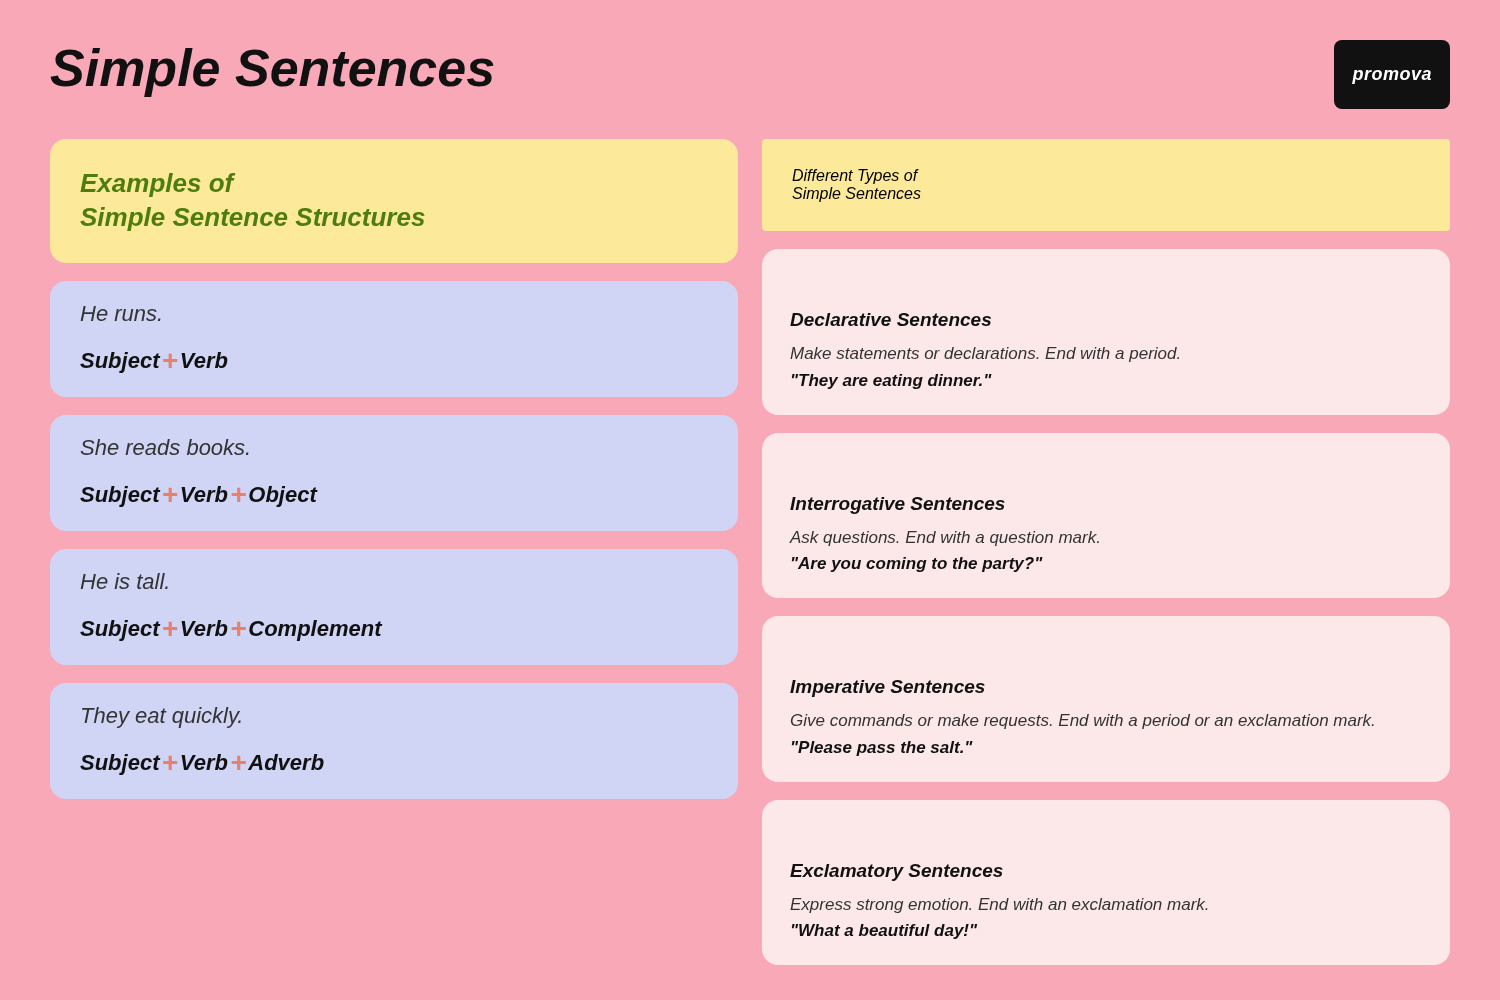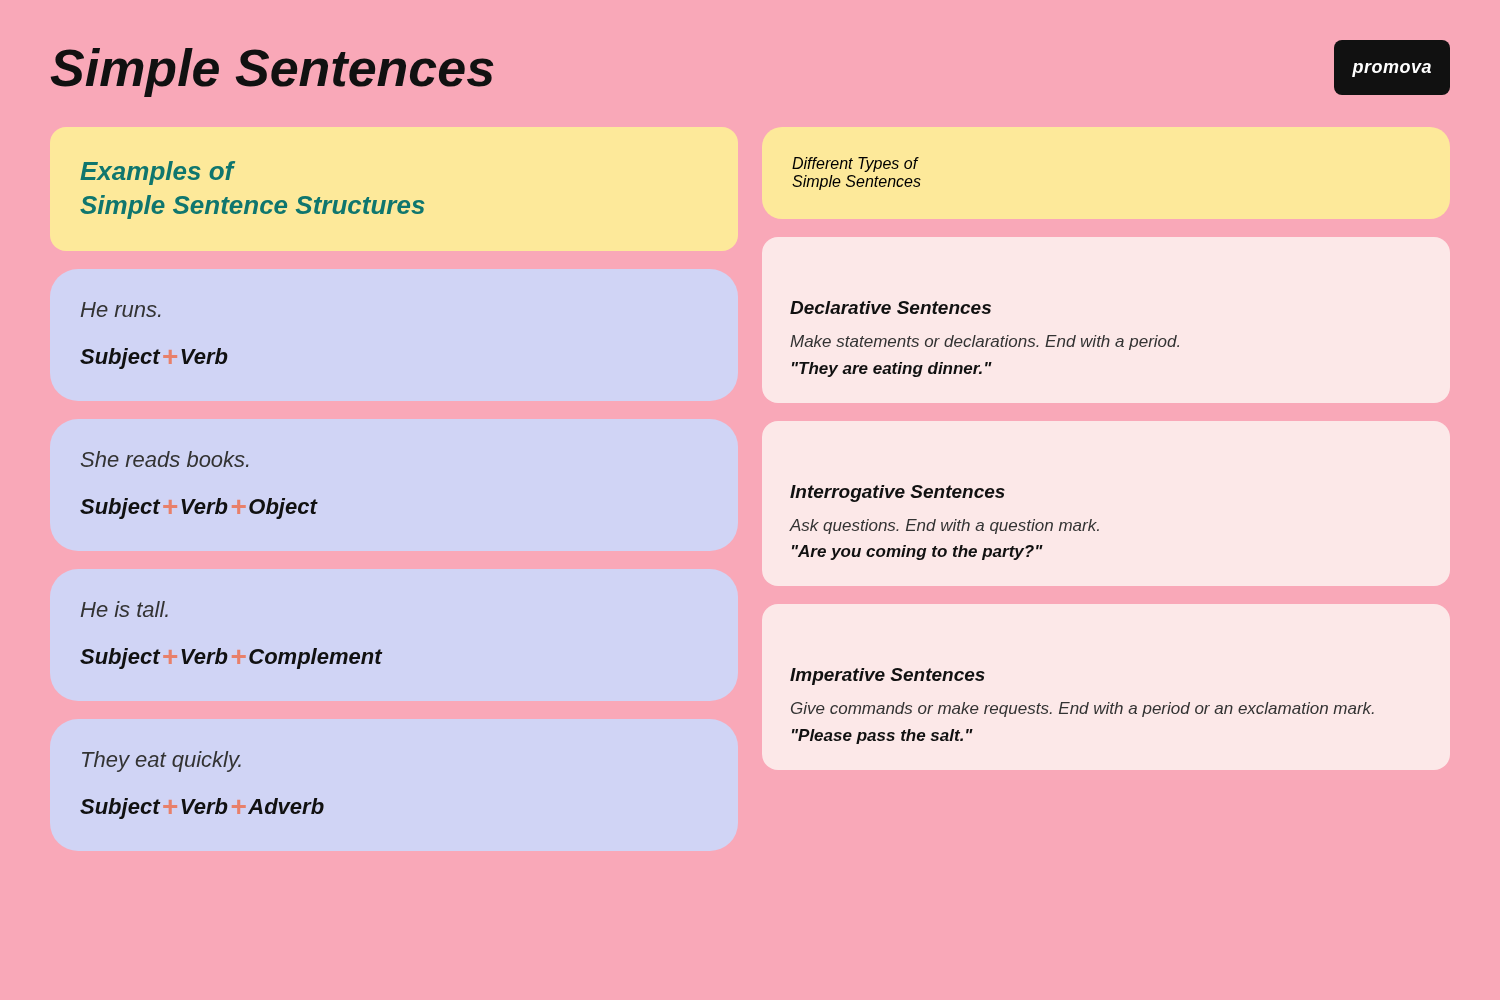--- a/index.html
+++ b/index.html
@@ -24,21 +24,21 @@
       font-weight: 900;
       color: #111;
       line-height: 1.1;
     }
 
     .brand-logo {
       background-color: #111;
       color: #fff;
       font-size: 18px;
       font-weight: 700;
-      padding: 17px 18px;
+      padding: 24px 18px;
       border-radius: 8px;
       letter-spacing: 0.5px;
     }
 
     .two-col-layout {
       display: grid;
       grid-template-columns: 1fr 1fr;
       gap: 24px;
     }
 
@@ -51,28 +51,28 @@
 
     .section-header-yellow {
       background-color: #fde99a;
       border-radius: 16px;
       padding: 28px 30px;
     }
 
     .section-header-yellow .header-text {
       font-size: 26px;
       font-weight: 900;
-      color: #0f766e;
+      color: #4d7c0f;
       line-height: 1.3;
     }
 
     .example-card {
       background-color: #d0d4f5;
-      border-radius: 28px;
-      padding: 28px 30px;
+      border-radius: 16px;
+      padding: 20px 30px;
     }
 
     .example-sentence {
       font-size: 22px;
       color: #333;
       margin-bottom: 18px;
     }
 
     .structure-row {
       display: flex;
@@ -94,21 +94,21 @@
 
     
     .right-col {
       display: flex;
       flex-direction: column;
       gap: 18px;
     }
 
     .section-header-yellow-right {
       background-color: #fde99a;
-      border-radius: 20px;
+      border-radius: 4px;
       padding: 28px 30px;
     }
 
     .type-card {
       background-color: #fce8e8;
       border-radius: 16px;
       padding: 24px 28px;
     }
 
     .type-title {
@@ -206,15 +206,20 @@
       <div class="type-description">Ask questions. End with a question mark.</div>
       <div class="type-example">"Are you coming to the party?"</div>
     </div>
 
     <div class="type-card">
       <div class="type-title">Imperative Sentences</div>
       <div class="type-description">Give commands or make requests. End with a period or an exclamation mark.</div>
       <div class="type-example">"Please pass the salt."</div>
     </div>
 
+    <div class="type-card">
+      <div class="type-title">Exclamatory Sentences</div>
+      <div class="type-description">Express strong emotion. End with an exclamation mark.</div>
+      <div class="type-example">"What a beautiful day!"</div>
+    </div>
   </div>
 
 </div>
 
 </body></html>

